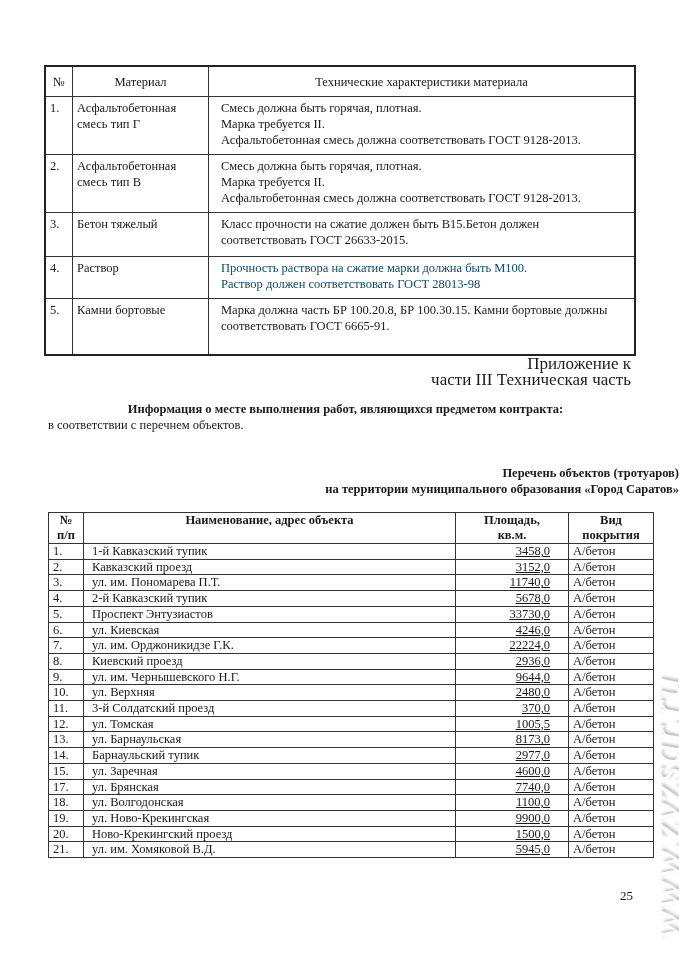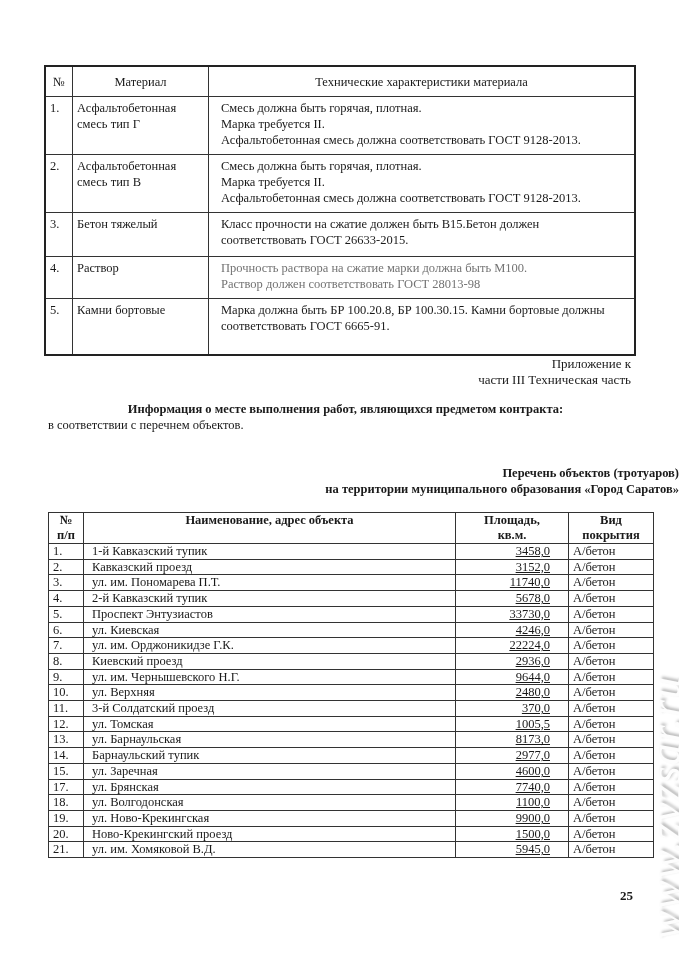--- a/index.html
+++ b/index.html
@@ -16,38 +16,38 @@
   #mat-table td, #mat-table th { border: 1.5px solid #333; line-height: 16px; }
   #mat-table th { font-weight: normal; height: 29px; vertical-align: middle; text-align: center; }
   #mat-table td.num { width: 18px; padding-left: 4px; }
   #mat-table td.mat { width: 127px; }
   #mat-table td.spec { padding-left: 12px; }
   #mat-table tr.r1 td { height: 54px; padding-top: 3px; }
   #mat-table tr.r2 td { height: 54px; padding-top: 3px; }
   #mat-table tr.r3 td { height: 40px; padding-top: 3px; }
   #mat-table tr.r4 td { height: 38px; padding-top: 3px; }
   #mat-table tr.r5 td { height: 52px; padding-top: 3px; }
-  .muted { color: #737373; }
-
-  .appendix { position: absolute; right: 48px; top: 356px; text-align: right; font-size: 13px; line-height: 16px; margin-left: 7px; }
+  .muted { color: #0c4a6e; }
+
+  .appendix { position: absolute; right: 48px; top: 356px; text-align: right; font-size: 17px; line-height: 16px; margin-left: 7px; }
   .info-title { position: absolute; left: 0; width: 679px; top: 402px; text-align: center; font-weight: bold; font-size: 12.5px; padding-left: 12px; box-sizing: border-box; }
   .info-text { position: absolute; left: 48px; top: 418px; font-size: 12.5px; }
   .list-title { position: absolute; left: 0; width: 679px; top: 465px; text-align: right; font-weight: bold; font-size: 12.5px; line-height: 16px; padding-left: 30px; box-sizing: border-box; }
 
   
   #obj-table { left: 48px; top: 512px; width: 606px; border: 1.5px solid #222; font-size: 12.5px; }
   #obj-table th { border: 1px solid #333; font-weight: bold; text-align: center; height: 30px; line-height: 15px; padding: 0 2px; }
   #obj-table td { border: 1px solid #333; height: 14.7px; line-height: 14.7px; padding: 0 4px; white-space: nowrap; }
   #obj-table td.n { width: 26px; }
   #obj-table td.name { padding-left: 8px; }
   #obj-table td.area { width: 90px; text-align: right; padding-right: 18px; text-decoration: underline; }
   #obj-table td.cover { width: 76px; }
   #obj-table th.h-name { text-align: center; vertical-align: top; }
 
-  .page-num { position: absolute; right: 46px; top: 888px; font-size: 13px; font-weight: bold; }
+  .page-num { position: absolute; right: 46px; top: 888px; font-size: 13px; font-weight: normal; }
 
   .watermark {
     position: absolute; left: 640px; top: 940px; transform-origin: 0 0; transform: rotate(-90deg);
     font-family: "Liberation Serif", serif; font-style: italic; font-size: 44px; letter-spacing: 1px;
     color: #fdfdfd; text-shadow: 2px 2px 3px #b8b8b8; white-space: nowrap;
   }
 </style>
 </head>
 <body>
 
@@ -105,21 +105,21 @@
             <div>Прочность раствора на сжатие марки должна быть М100.</div>
             <div>Раствор должен соответствовать ГОСТ 28013-98</div>
           </td>
         </tr>
         <tr class="r5">
           <td class="num">5.</td>
           <td class="mat">
             <div>Камни бортовые</div>
           </td>
           <td class="spec">
-            <div>Марка должна быть БР 100.20.8, БР 100.30.15. Камни бортовые должны</div>
+            <div>Марка должна часть БР 100.20.8, БР 100.30.15. Камни бортовые должны</div>
             <div>соответствовать ГОСТ 6665-91.</div>
           </td>
         </tr>
       </tbody>
   </table>
 
   <div class="appendix">
     <div>Приложение к</div>
     <div>части III Техническая часть</div>
   </div>

